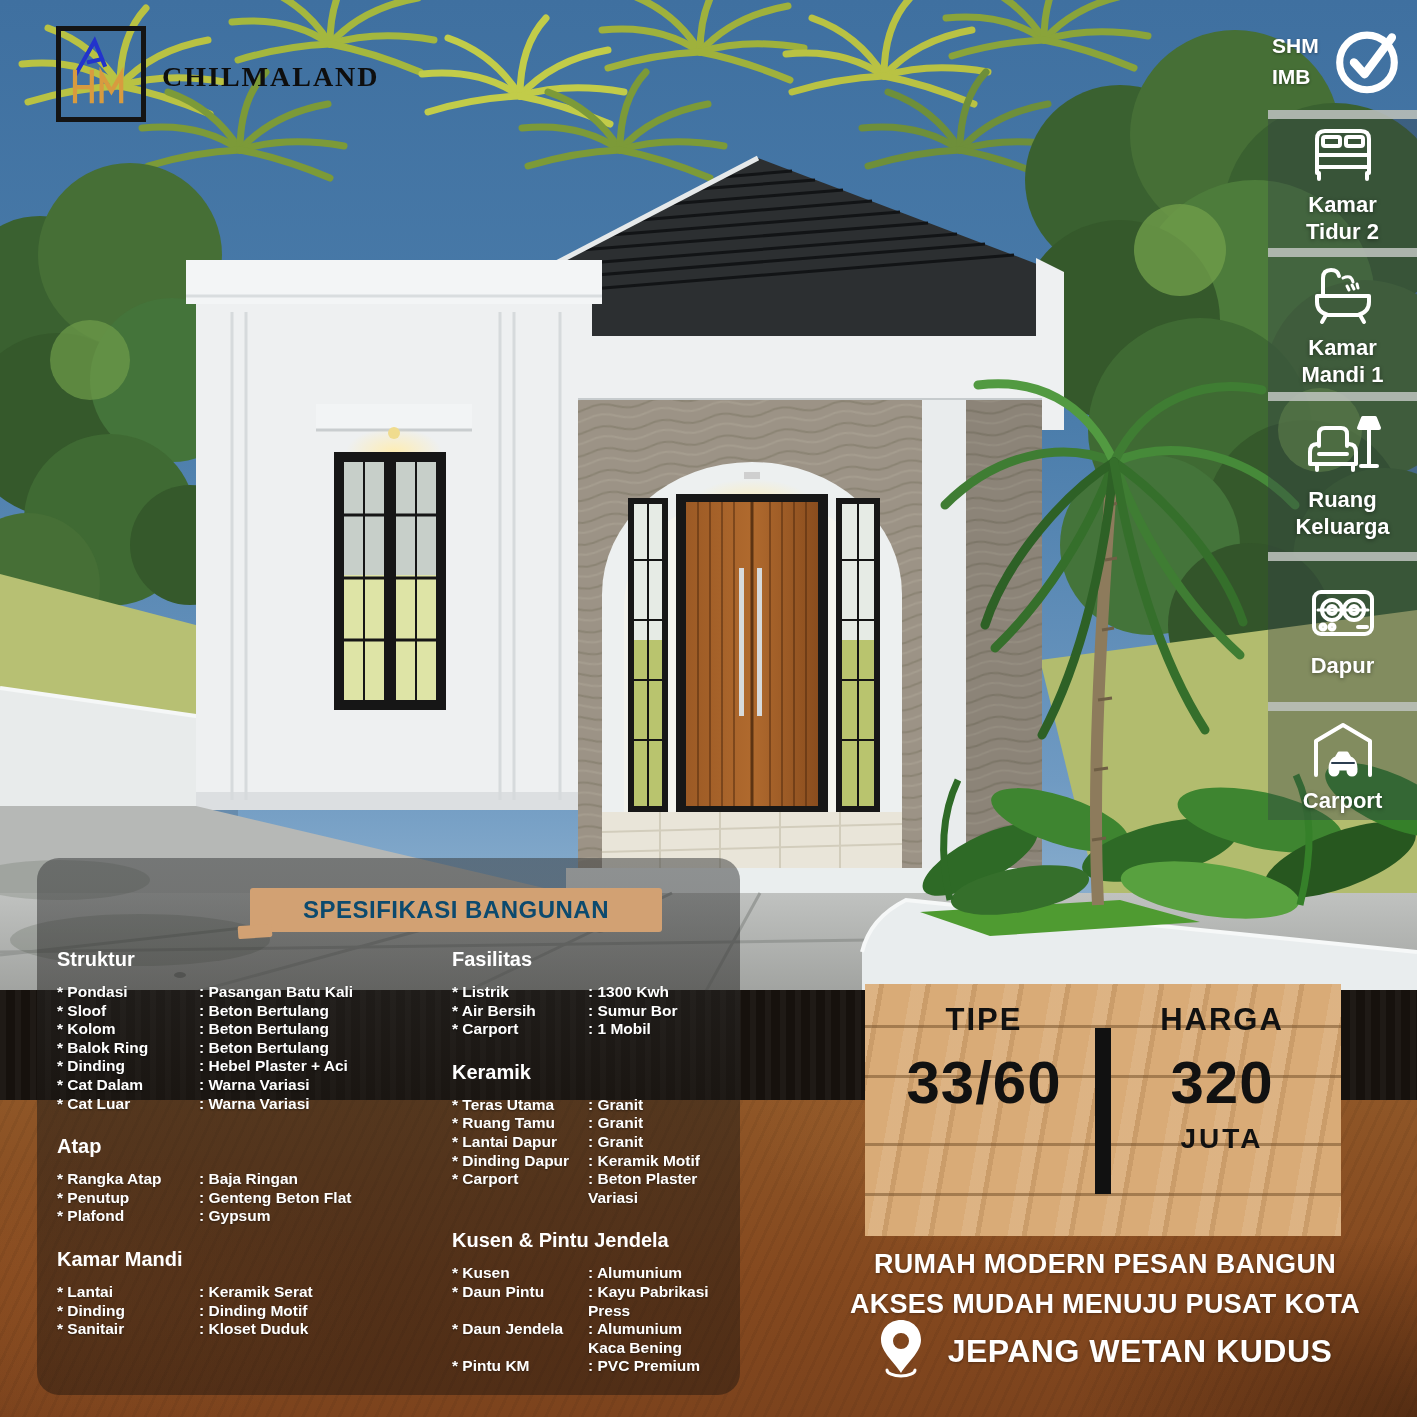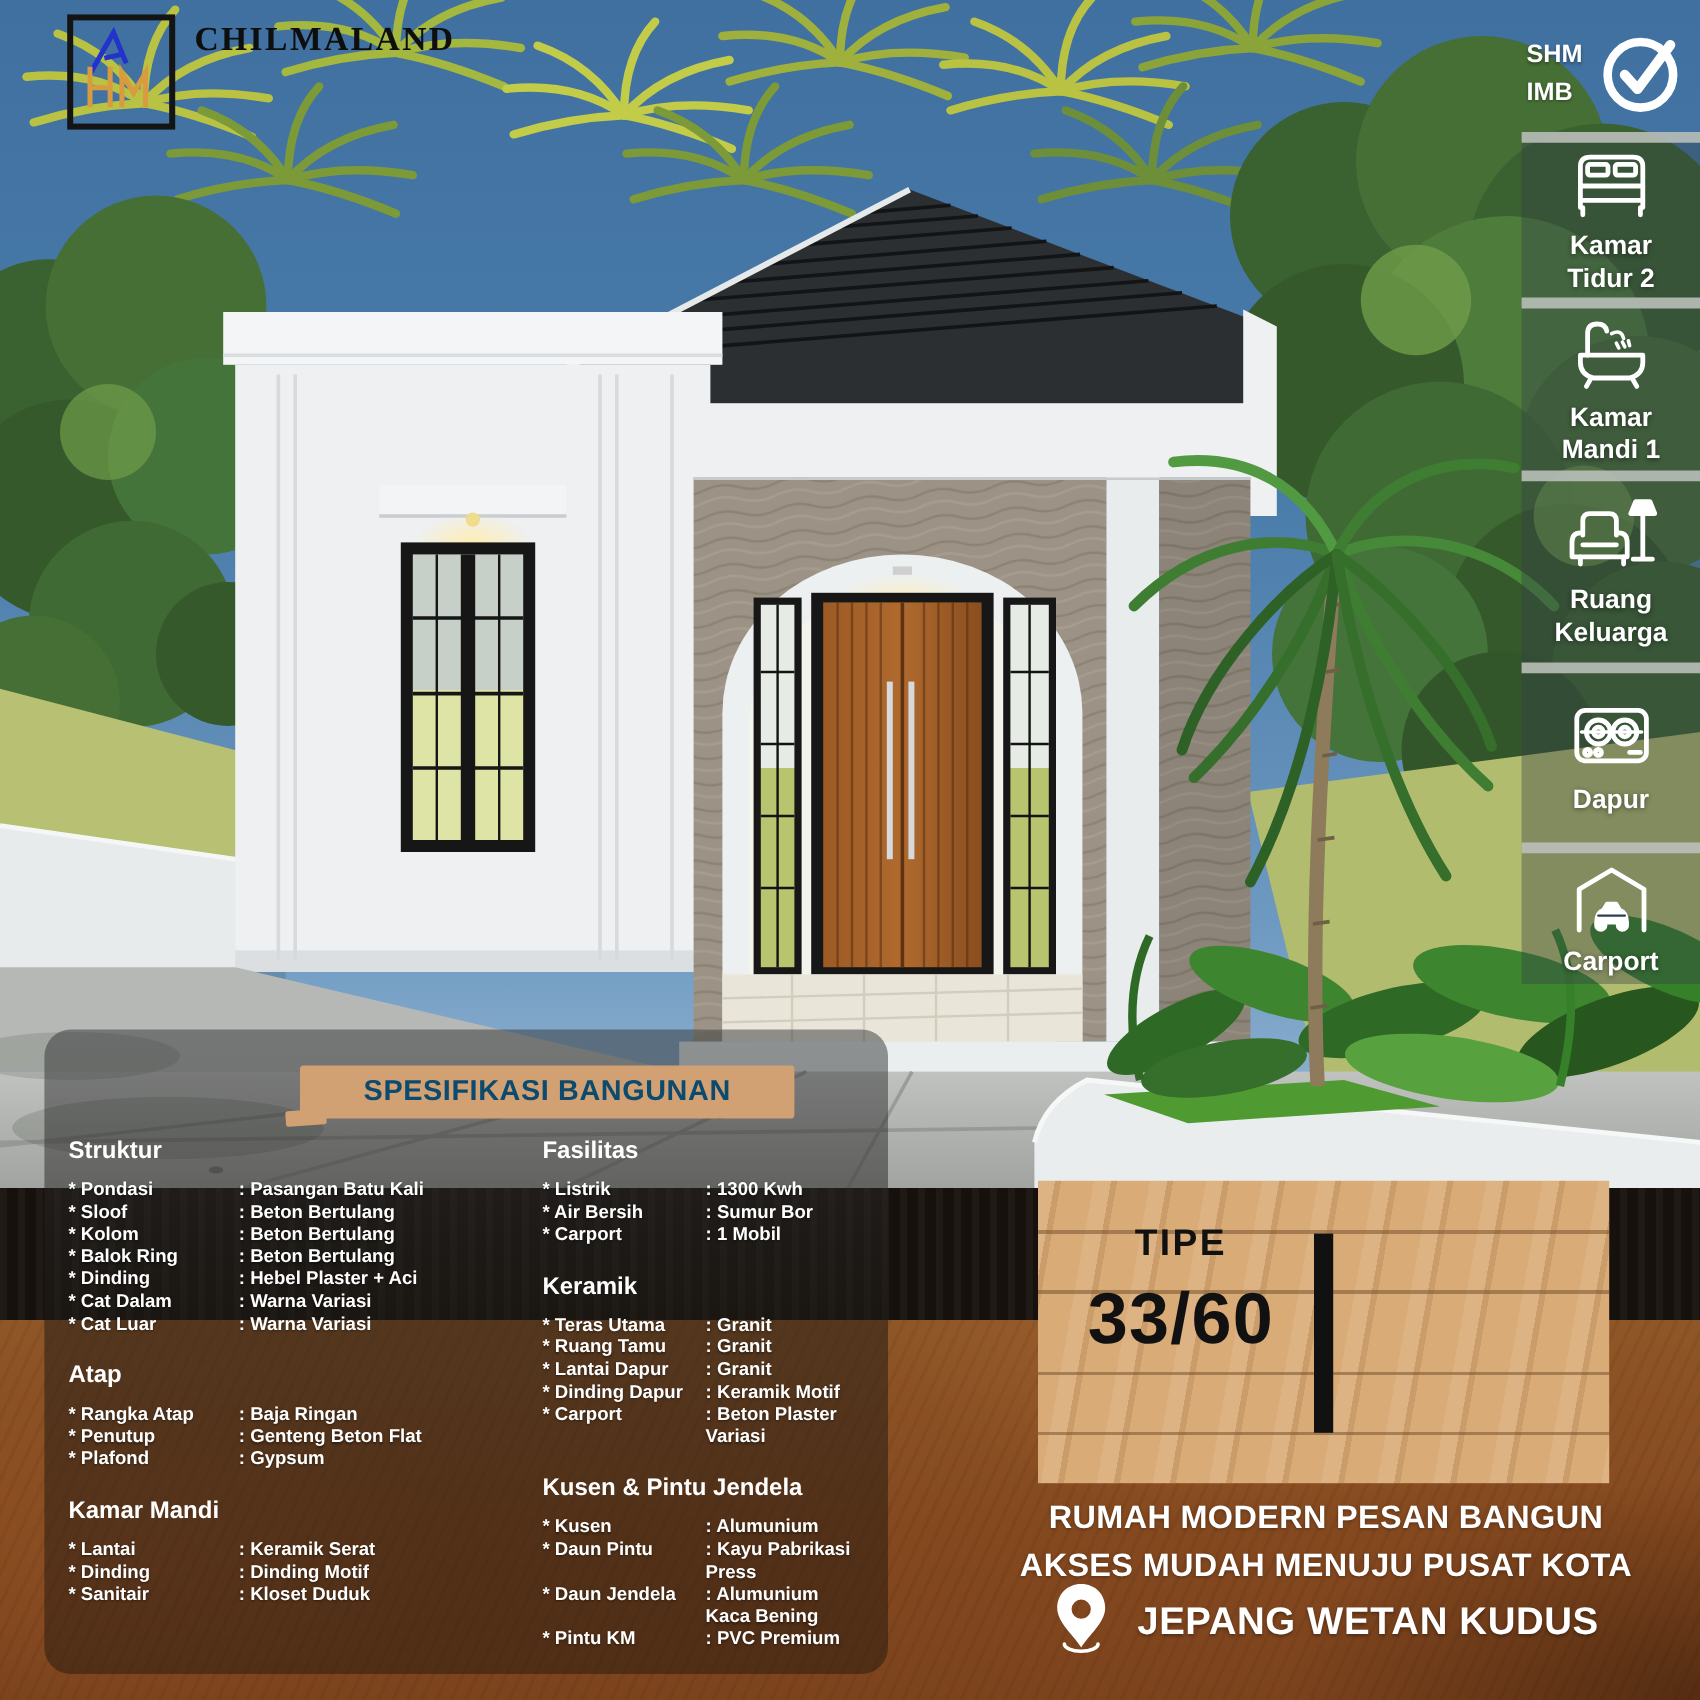--- a/index.html
+++ b/index.html
@@ -19,21 +19,21 @@
     position:absolute;left:0;top:1100px;width:1417px;height:317px;
     background:
       radial-gradient(420px 200px at 74% 8%,rgba(196,126,64,.30),transparent 70%),
       radial-gradient(500px 260px at 100% 100%,rgba(30,14,4,.42),transparent 70%),
       radial-gradient(380px 200px at 8% 60%,rgba(170,102,48,.22),transparent 70%),
       linear-gradient(180deg,#8f5627 0%,#85491f 55%,#7c431d 100%);
   }
   .ground-brown::after{content:"";position:absolute;inset:0;
     background:repeating-linear-gradient(115deg,rgba(0,0,0,.05) 0 3px,transparent 3px 11px);}
   
-  .brand{position:absolute;left:56px;top:12px;display:flex;gap:16px;}
+  .brand{position:absolute;left:56px;top:26px;display:flex;align-items:center;gap:16px;}
   .brand-box{width:80px;height:86px;border:5px solid #141414;position:relative;}
   .brand-name{font-family:"Liberation Serif","DejaVu Serif",serif;font-weight:bold;
     font-size:28px;letter-spacing:2px;color:#0e0e0e;margin-top:6px;}
   
   .cert{position:absolute;left:1272px;top:22px;display:flex;align-items:flex-start;gap:10px;color:#fff;}
   .cert-lines{font-weight:bold;font-size:21px;line-height:31px;text-shadow:0 1px 3px rgba(0,0,0,.4);padding-top:8px;}
   
   .sidebar{position:absolute;left:1268px;top:110px;width:149px;}
   .side-band{
     position:relative;box-sizing:border-box;width:149px;
@@ -71,21 +71,21 @@
     position:absolute;left:865px;top:984px;width:476px;height:252px;background:#d9ab77;
     background-image:
       linear-gradient(180deg,transparent 41px,rgba(120,84,45,.55) 41px,rgba(120,84,45,.55) 44px,
         transparent 44px,transparent 91px,rgba(120,84,45,.55) 91px,rgba(120,84,45,.55) 94px,
         transparent 94px,transparent 159px,rgba(120,84,45,.55) 159px,rgba(120,84,45,.55) 162px,
         transparent 162px,transparent 209px,rgba(120,84,45,.55) 209px,rgba(120,84,45,.55) 212px,transparent 212px),
       repeating-linear-gradient(100deg,rgba(255,250,240,.10) 0 14px,rgba(150,105,58,.22) 14px 19px,transparent 19px 46px);
     display:flex;color:#111;
   }
   .sign-divider{position:absolute;left:230px;top:44px;width:16px;height:166px;background:#111;}
-  .sign-half{width:50%;display:flex;flex-direction:column;align-items:center;padding-top:34px;box-sizing:border-box;}
+  .sign-half{width:50%;display:flex;flex-direction:column;align-items:center;padding-top:18px;box-sizing:border-box;}
   .sign-label{font-size:31px;font-weight:bold;letter-spacing:2px;}
   .sign-value{font-size:60px;font-weight:bold;letter-spacing:1px;margin-top:10px;text-align:right;}
   .sign-unit{font-size:28px;font-weight:bold;letter-spacing:3px;margin-top:6px;}
   
   .tagline{position:absolute;left:845px;top:1244px;width:520px;text-align:center;color:#fff;
     font-weight:bold;font-size:27px;line-height:40px;letter-spacing:.3px;text-shadow:0 1px 3px rgba(0,0,0,.35);}
   .location{position:absolute;left:845px;top:1318px;width:520px;display:flex;align-items:center;
     justify-content:center;gap:24px;color:#fff;}
   .location-name{font-weight:bold;font-size:32px;letter-spacing:.5px;text-shadow:0 1px 3px rgba(0,0,0,.35);}
 </style>
@@ -596,20 +596,25 @@
       </div>
     </div>
   </div>
 
   <div class="sign">
     <div class="sign-divider"></div>
     <div class="sign-half">
       <div class="sign-label">TIPE</div>
       <div class="sign-value">33/60</div>
     </div>
+    <div class="sign-half">
+      <div class="sign-label">HARGA</div>
+      <div class="sign-value">320</div>
+      <div class="sign-unit">JUTA</div>
+    </div>
   </div>
 
   <div class="tagline">
     <div>RUMAH MODERN PESAN BANGUN</div>
     <div>AKSES MUDAH MENUJU PUSAT KOTA</div>
   </div>
   <div class="location">
     <span>
       <svg width="46" height="62" viewBox="0 0 46 62">
         <path fill-rule="evenodd" fill="#fff" d="M23,2 C11,2 3,11 3,22 c0,12 14,23 20,33 c6,-10 20,-21 20,-33 C43,11 35,2 23,2 Z M23,15 a8,8 0 1 1 0,16 a8,8 0 1 1 0,-16 Z"></path>

